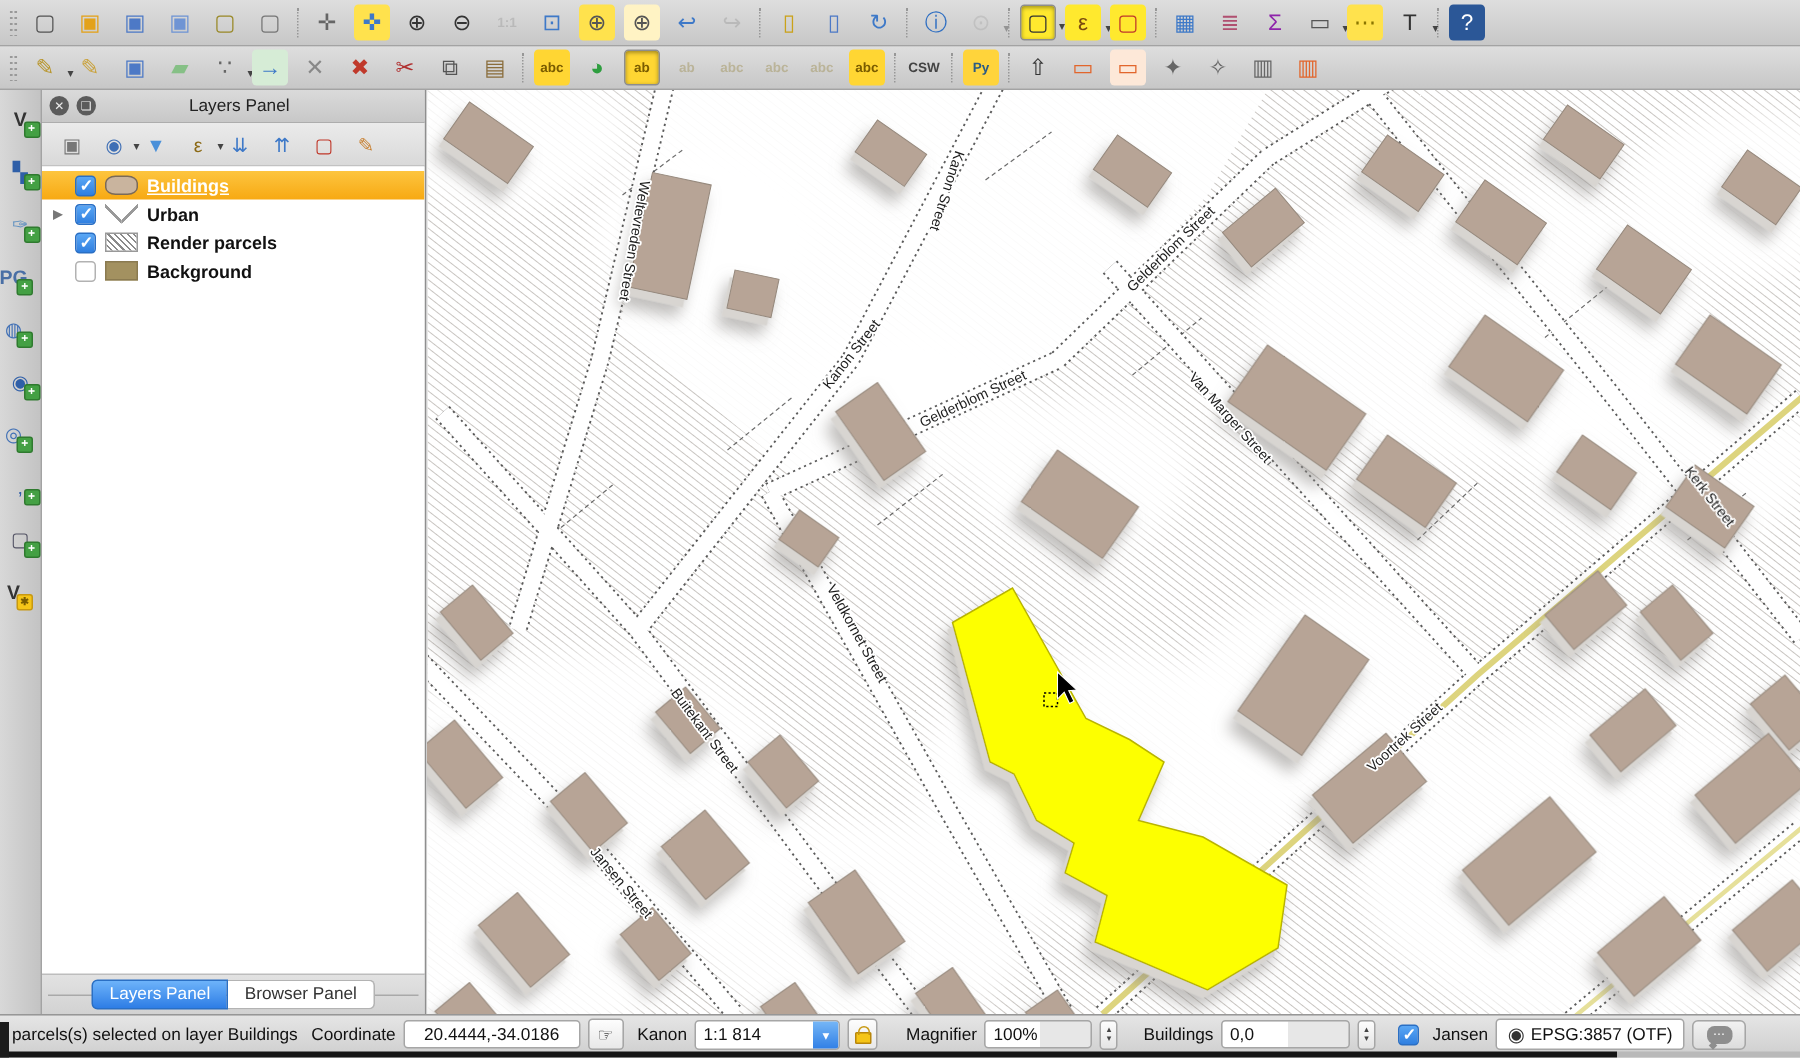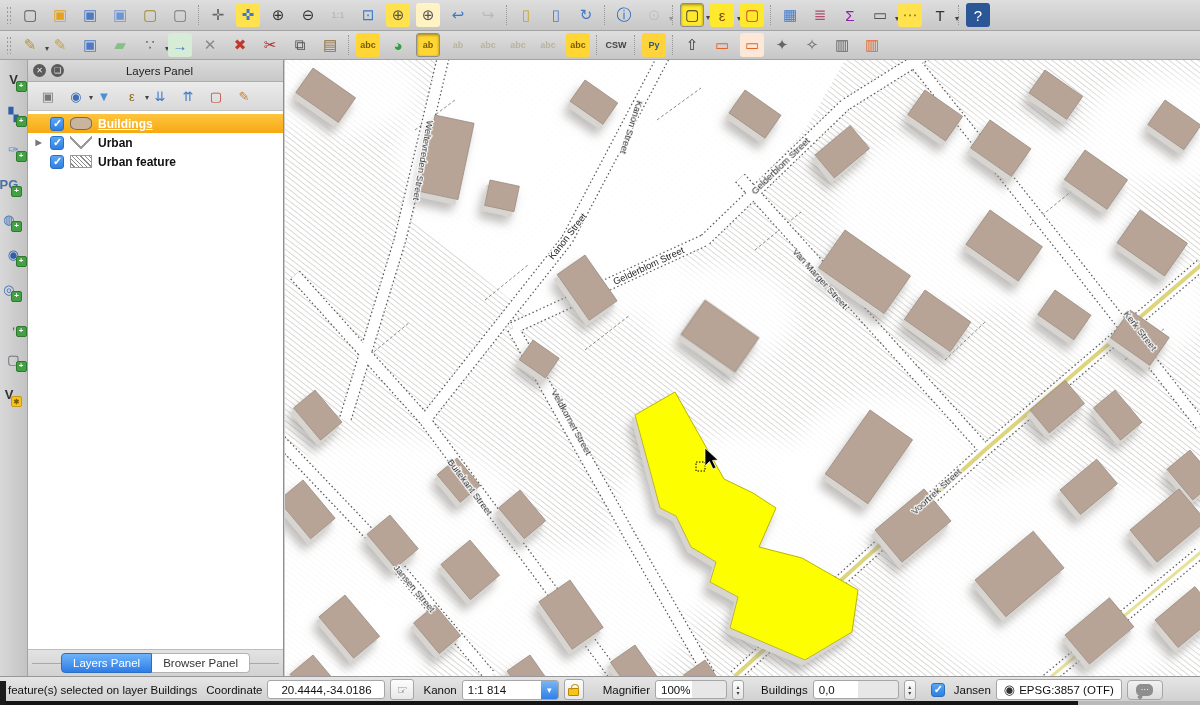--- a/index.html
+++ b/index.html
@@ -206,21 +206,27 @@
       <div class="lrow">
         <span class="spacer">▶</span>
         <span class="cb checked"></span>
         <span class="sw sw-roads"></span>
         <span class="lname">Urban</span>
       </div>
       <div class="lrow">
         <span class="spacer"></span>
         <span class="cb checked"></span>
         <span class="sw sw-urban"></span>
-        <span class="lname">Urban feature</span>
+        <span class="lname">Render parcels</span>
+      </div>
+      <div class="lrow">
+        <span class="spacer"></span>
+        <span class="cb"></span>
+        <span class="sw sw-bg"></span>
+        <span class="lname">Background</span>
       </div>
     </div>
     <div class="p-tabs">
       <span class="tab active">Layers Panel</span>
       <span class="tab last">Browser Panel</span>
     </div>
   </div>
 
   <div id="map">
     <svg width="915" height="616" viewBox="0 0 915 616">
@@ -366,21 +372,21 @@
       </g>
 
       <g>
         <rect x="411" y="402" width="9" height="9" fill="none" stroke="#000" stroke-width="1" stroke-dasharray="1.5 1.5"></rect>
         <polygon points="420,388 420,406 424.5,401.5 428,409 431,407.5 427.5,400.5 433,400" fill="#000" stroke="#fff" stroke-width="0.7"></polygon>
       </g>
     </svg>
   </div>
 
   <div id="statusbar">
-    <span class="sb-msg">feature(s) selected on layer Buildings</span>
+    <span class="sb-msg">parcels(s) selected on layer Buildings</span>
     <span class="sb-label">Coordinate</span>
     <input id="coord-input" class="sb-field" value="20.4444,-34.0186" style="">
     <span class="sb-btn">☞</span>
     <span class="sb-label">Kanon</span>
     <span class="scale-combo">
       <span class="scale-val">1:1 814</span>
       <span class="combo-btn">▾</span>
     </span>
     <span class="lockbtn">
         <span class="lock"></span>

